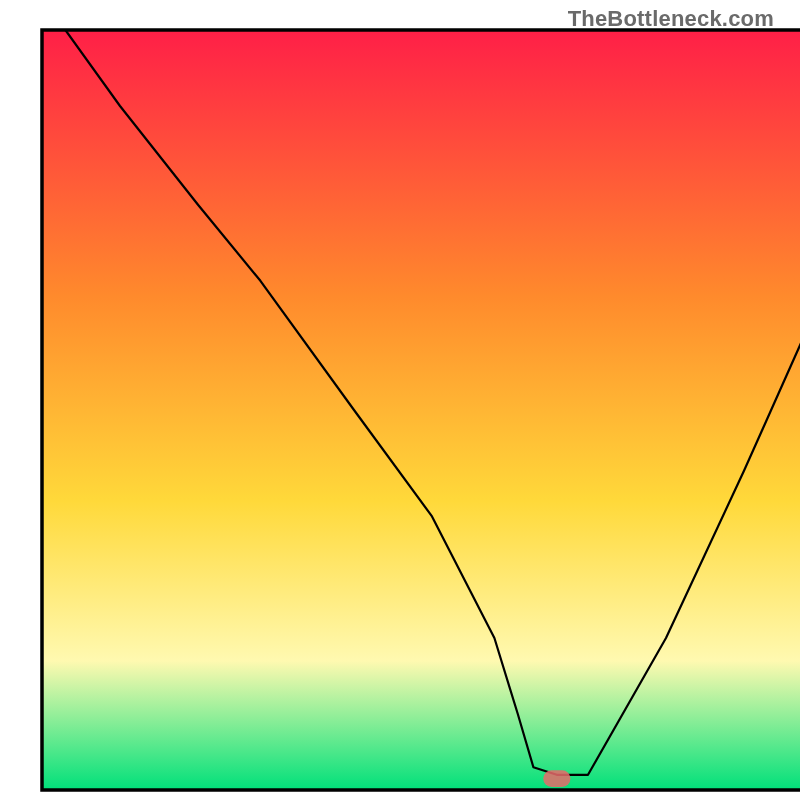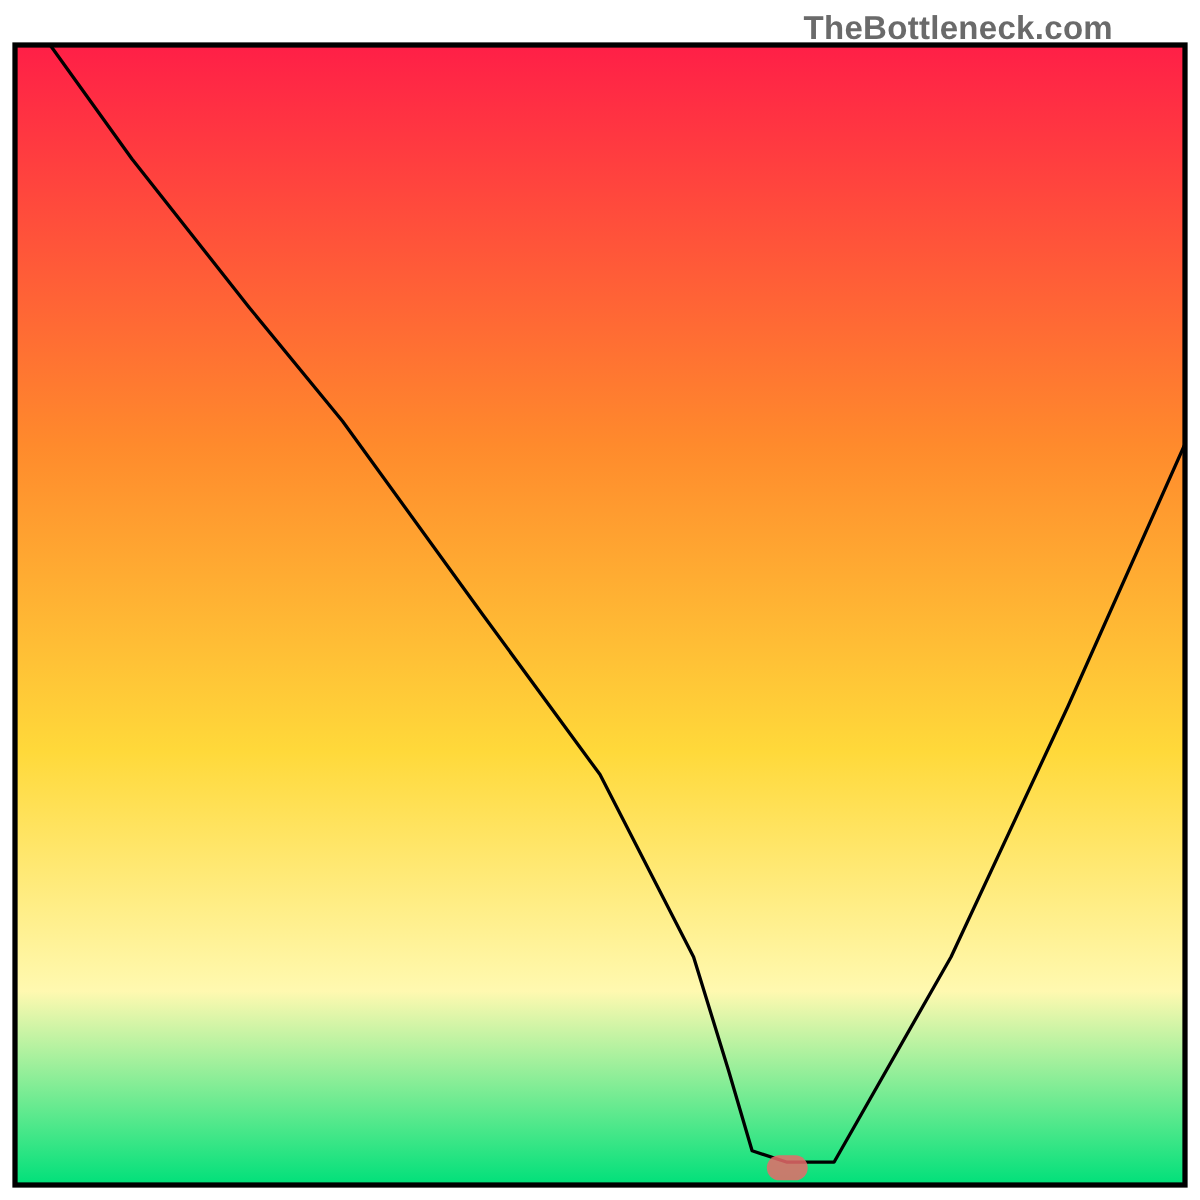--- a/index.html
+++ b/index.html
@@ -8,20 +8,21 @@
     width: 800px;
     height: 800px;
     overflow: hidden;
     background: #fff;
     font-family: Arial, Helvetica, sans-serif;
   }
   .chart-container {
     position: relative;
     width: 752px;
     height: 800px;
+    margin-left: 32px;
   }
   .watermark {
     position: absolute;
     top: 6px;
     right: 10px;
     font-size: 22px;
     font-weight: 600;
     color: #6a6a6a;
     letter-spacing: 0.2px;
     z-index: 10;

